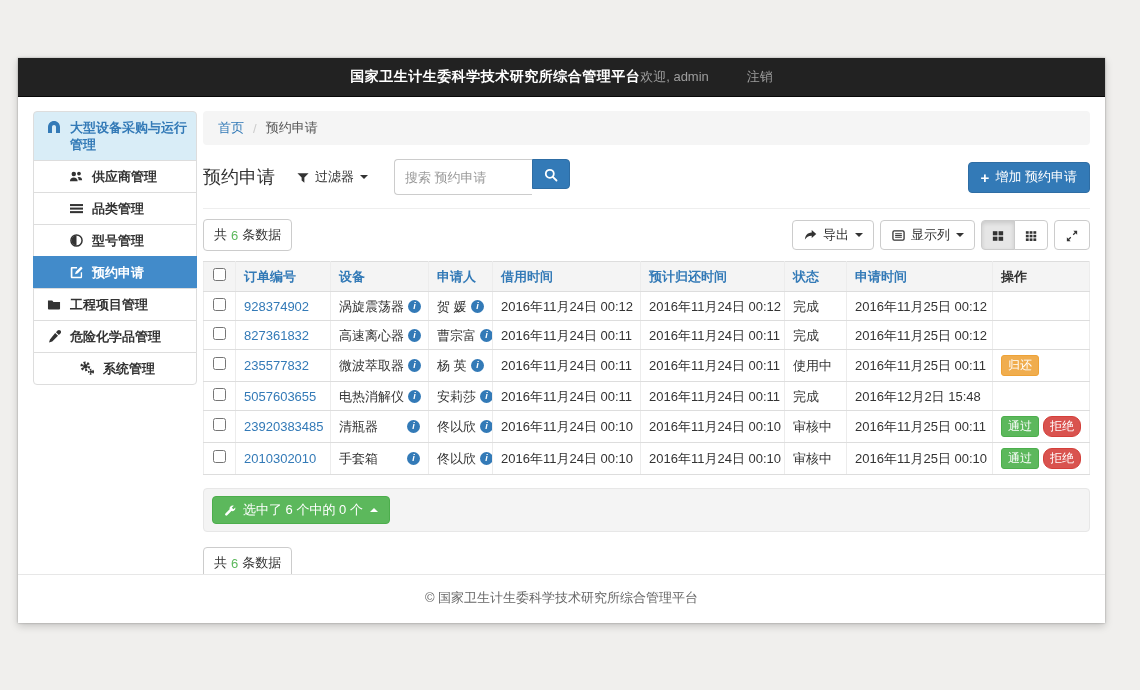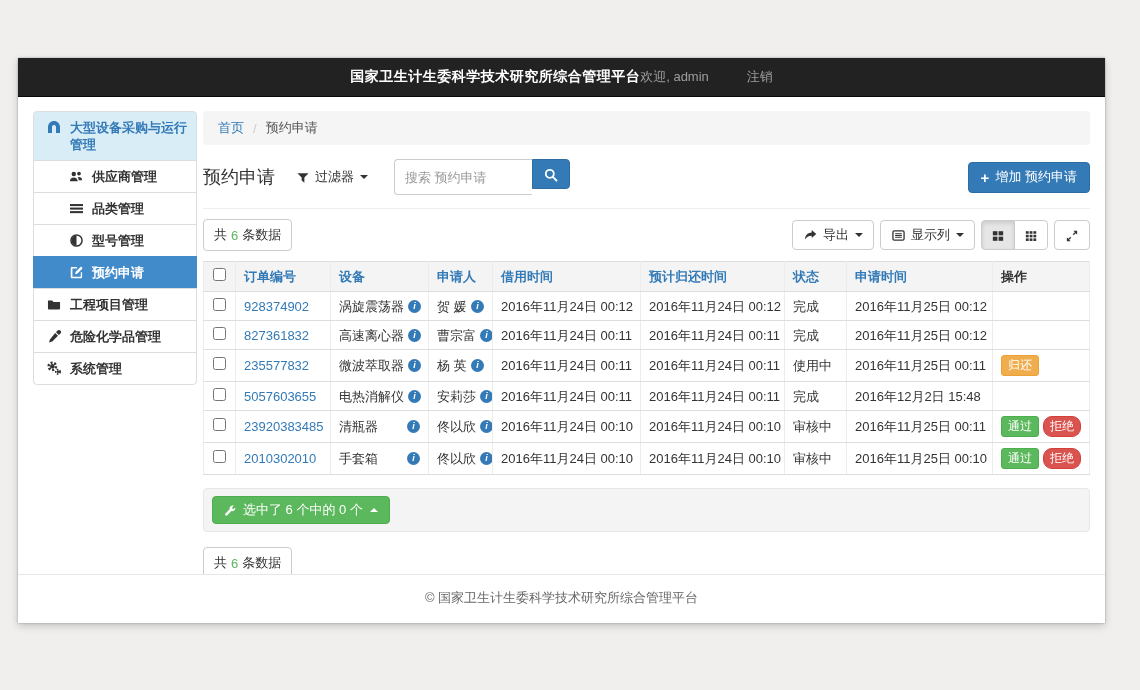--- a/index.html
+++ b/index.html
@@ -28,21 +28,21 @@
   
   .content { flex:1; display:flex; padding:14px 15px 0 15px; gap:6px; align-items:flex-start; overflow:hidden; }
   
   .sidebar { width:164px; flex:none; font-size:13px; font-weight:bold; color:#333; }
   .sg-item {
     border:1px solid #ddd; background:#fff; margin-top:-1px;
     padding:7px 8px 7px 13px; display:flex; gap:9px; align-items:flex-start;
     line-height:17px; cursor:pointer;
   }
   .sg-item:first-child { margin-top:0; border-radius:4px 4px 0 0; }
-  .sg-item:last-child { border-radius:0 0 4px 4px; }
+  .sg-item:last-child { border-radius:0 0 4px 4px;justify-content:center; }
   .sg-item.section { background:#d9edf7; color:#337ab7; }
   .sg-item.child { padding-left:35px; }
   .sg-item.active { background:#428bca; border-color:#428bca; color:#fff; }
   .sg-icon { width:14px; height:14px; flex:none; margin-top:1px; display:inline-flex; align-items:center; justify-content:center; }
   .sg-icon svg { display:block; }
   
   .main { flex:1; display:flex; flex-direction:column; min-width:0; }
   .breadcrumb {
     background:#f5f5f5; border-radius:4px; padding:8px 15px; font-size:13px;
     display:flex; align-items:center; gap:9px; margin-bottom:11px;

